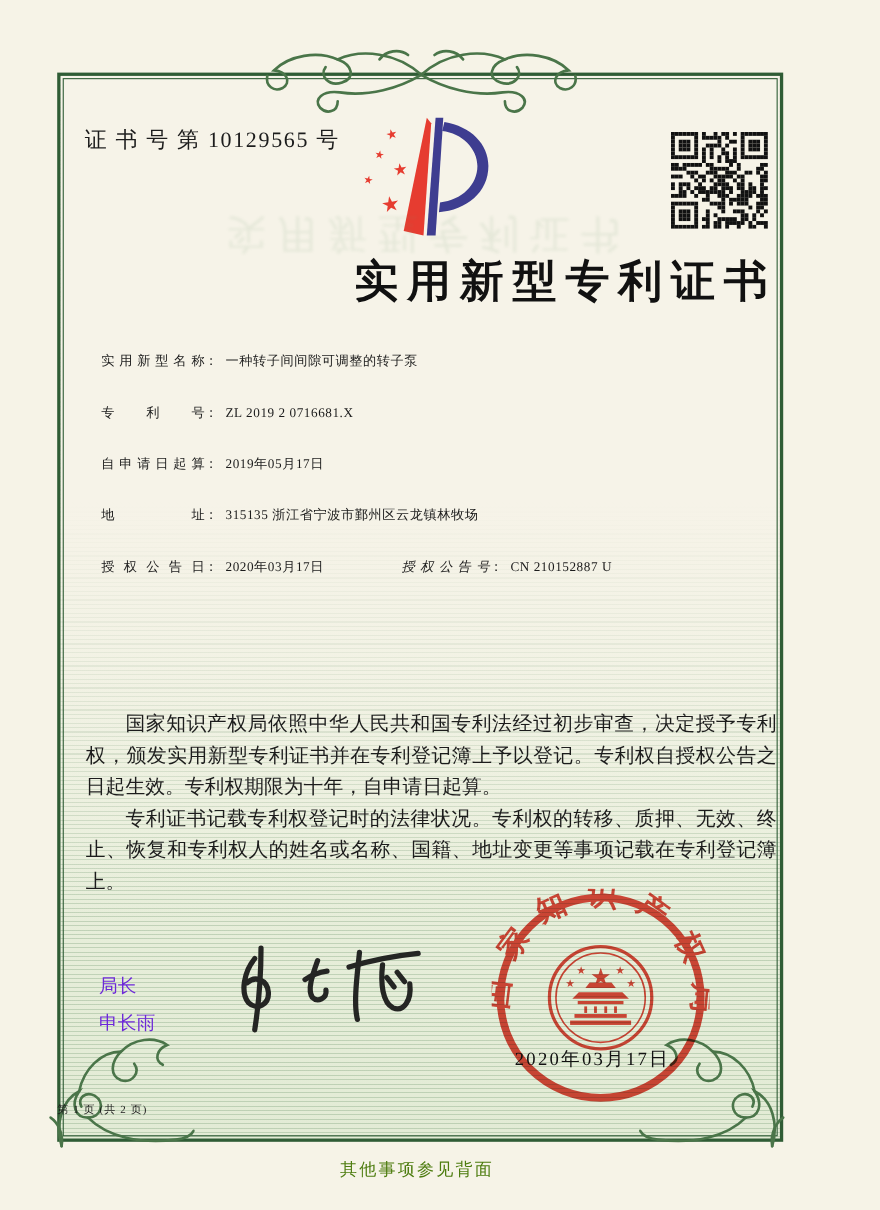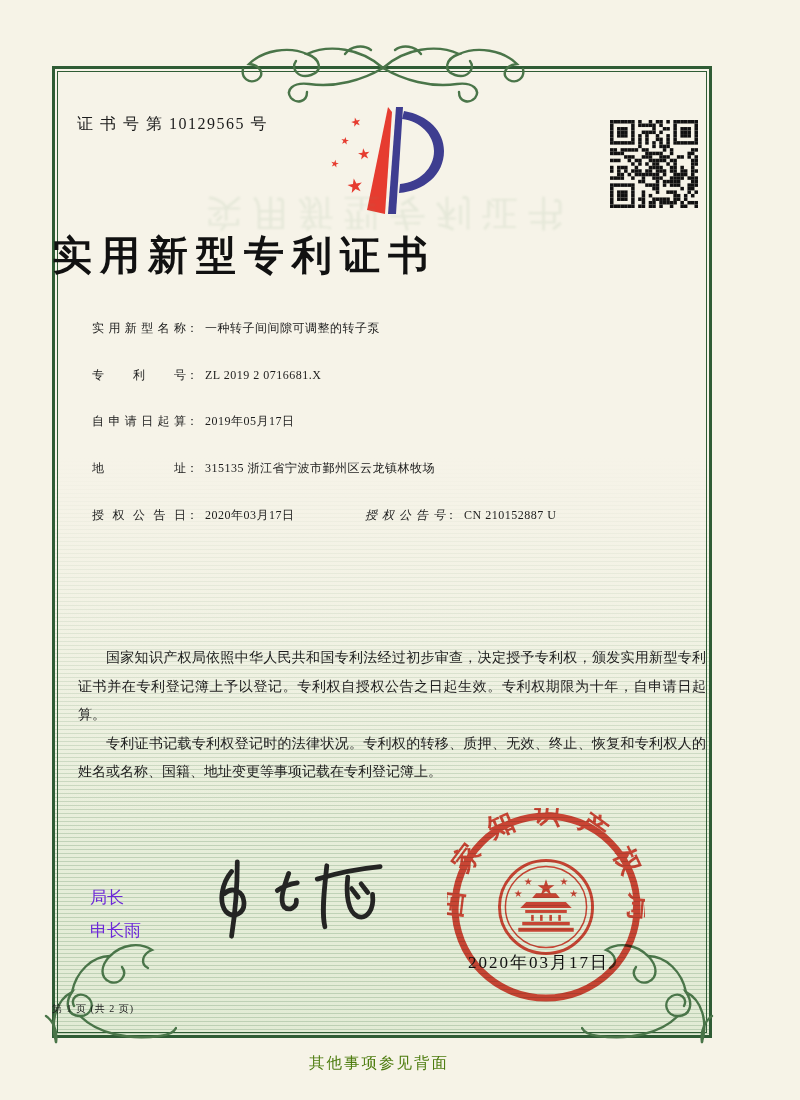--- a/index.html
+++ b/index.html
@@ -14,46 +14,46 @@
     position:absolute;left:52px;top:66px;width:654px;height:966px;
     border:3px solid #2f5c35;
     background:
       linear-gradient(to bottom,#f6f3e8 0%,#f6f3e8 40%,rgba(246,243,232,0) 80%),
       repeating-linear-gradient(to bottom,rgba(104,146,104,.30) 0px,rgba(104,146,104,.30) 1px,rgba(235,241,226,0) 1px,rgba(235,241,226,0) 4px),
       linear-gradient(to bottom,#f3f1e4 0%,#ecf1df 55%,#e2ebd5 100%);
   }
   .frame-inner{position:absolute;inset:2px;border:1px solid #2f5c35;}
   svg.orn{position:absolute;pointer-events:none;}
   
-  .cert-no{position:absolute;left:77px;top:114px;font-size:16px;letter-spacing:1.5px;}
+  .cert-no{position:absolute;left:77px;top:114px;font-size:20px;letter-spacing:1.5px;}
   .logo{position:absolute;left:322px;top:104px;}
   .qr{position:absolute;left:608px;top:120px;width:92px;height:88px;}
   .ghost{
     position:absolute;left:110px;top:188px;width:560px;text-align:center;
     font-size:36px;letter-spacing:10px;color:#6f9a6f;opacity:.12;
     transform:scaleY(-1);filter:blur(1.3px);
   }
   .title{
-    position:absolute;left:52px;top:228px;width:654px;text-align:left;
+    position:absolute;left:52px;top:228px;width:654px;text-align:right;
     font-size:40px;font-weight:600;letter-spacing:8px;color:#111;
   }
   
   .fields{position:absolute;left:92px;top:320px;font-size:12px;}
   .frow{height:46.7px;position:relative;white-space:nowrap;}
   .flabel{
     display:inline-block;width:94px;text-align:justify;text-align-last:justify;
     vertical-align:top;
   }
   .fvalue{margin-left:7px;letter-spacing:.5px;}
   .grant2{position:absolute;left:273px;top:0;}
   .grant2 .flabel{width:80px;font-style:italic;}
   
   .body-text{
     position:absolute;left:78px;top:644px;width:628px;
-    font-size:14px;line-height:28.5px;text-align:justify;
+    font-size:18px;line-height:28.5px;text-align:justify;
   }
   .body-text p{margin:0;text-indent:2em;}
   
   .signer{position:absolute;left:90px;top:882px;font-family:Liberation Mono, monospace;font-size:17px;line-height:33px;color:#6d28d9;}
   .sig{position:absolute;left:203px;top:858px;}
   .seal{position:absolute;left:447px;top:808px;mix-blend-mode:multiply;opacity:.92;}
   .seal-date{position:absolute;left:468px;top:951px;font-size:17px;letter-spacing:2px;color:#111;z-index:5;}
   
   .page-num{position:absolute;left:52px;top:1002px;width:654px;text-align:left;font-size:10px;letter-spacing:1px;}
   .back-note{position:absolute;left:52px;top:1053px;width:654px;text-align:center;font-size:15.5px;letter-spacing:2px;color:#4d7c0f;}

